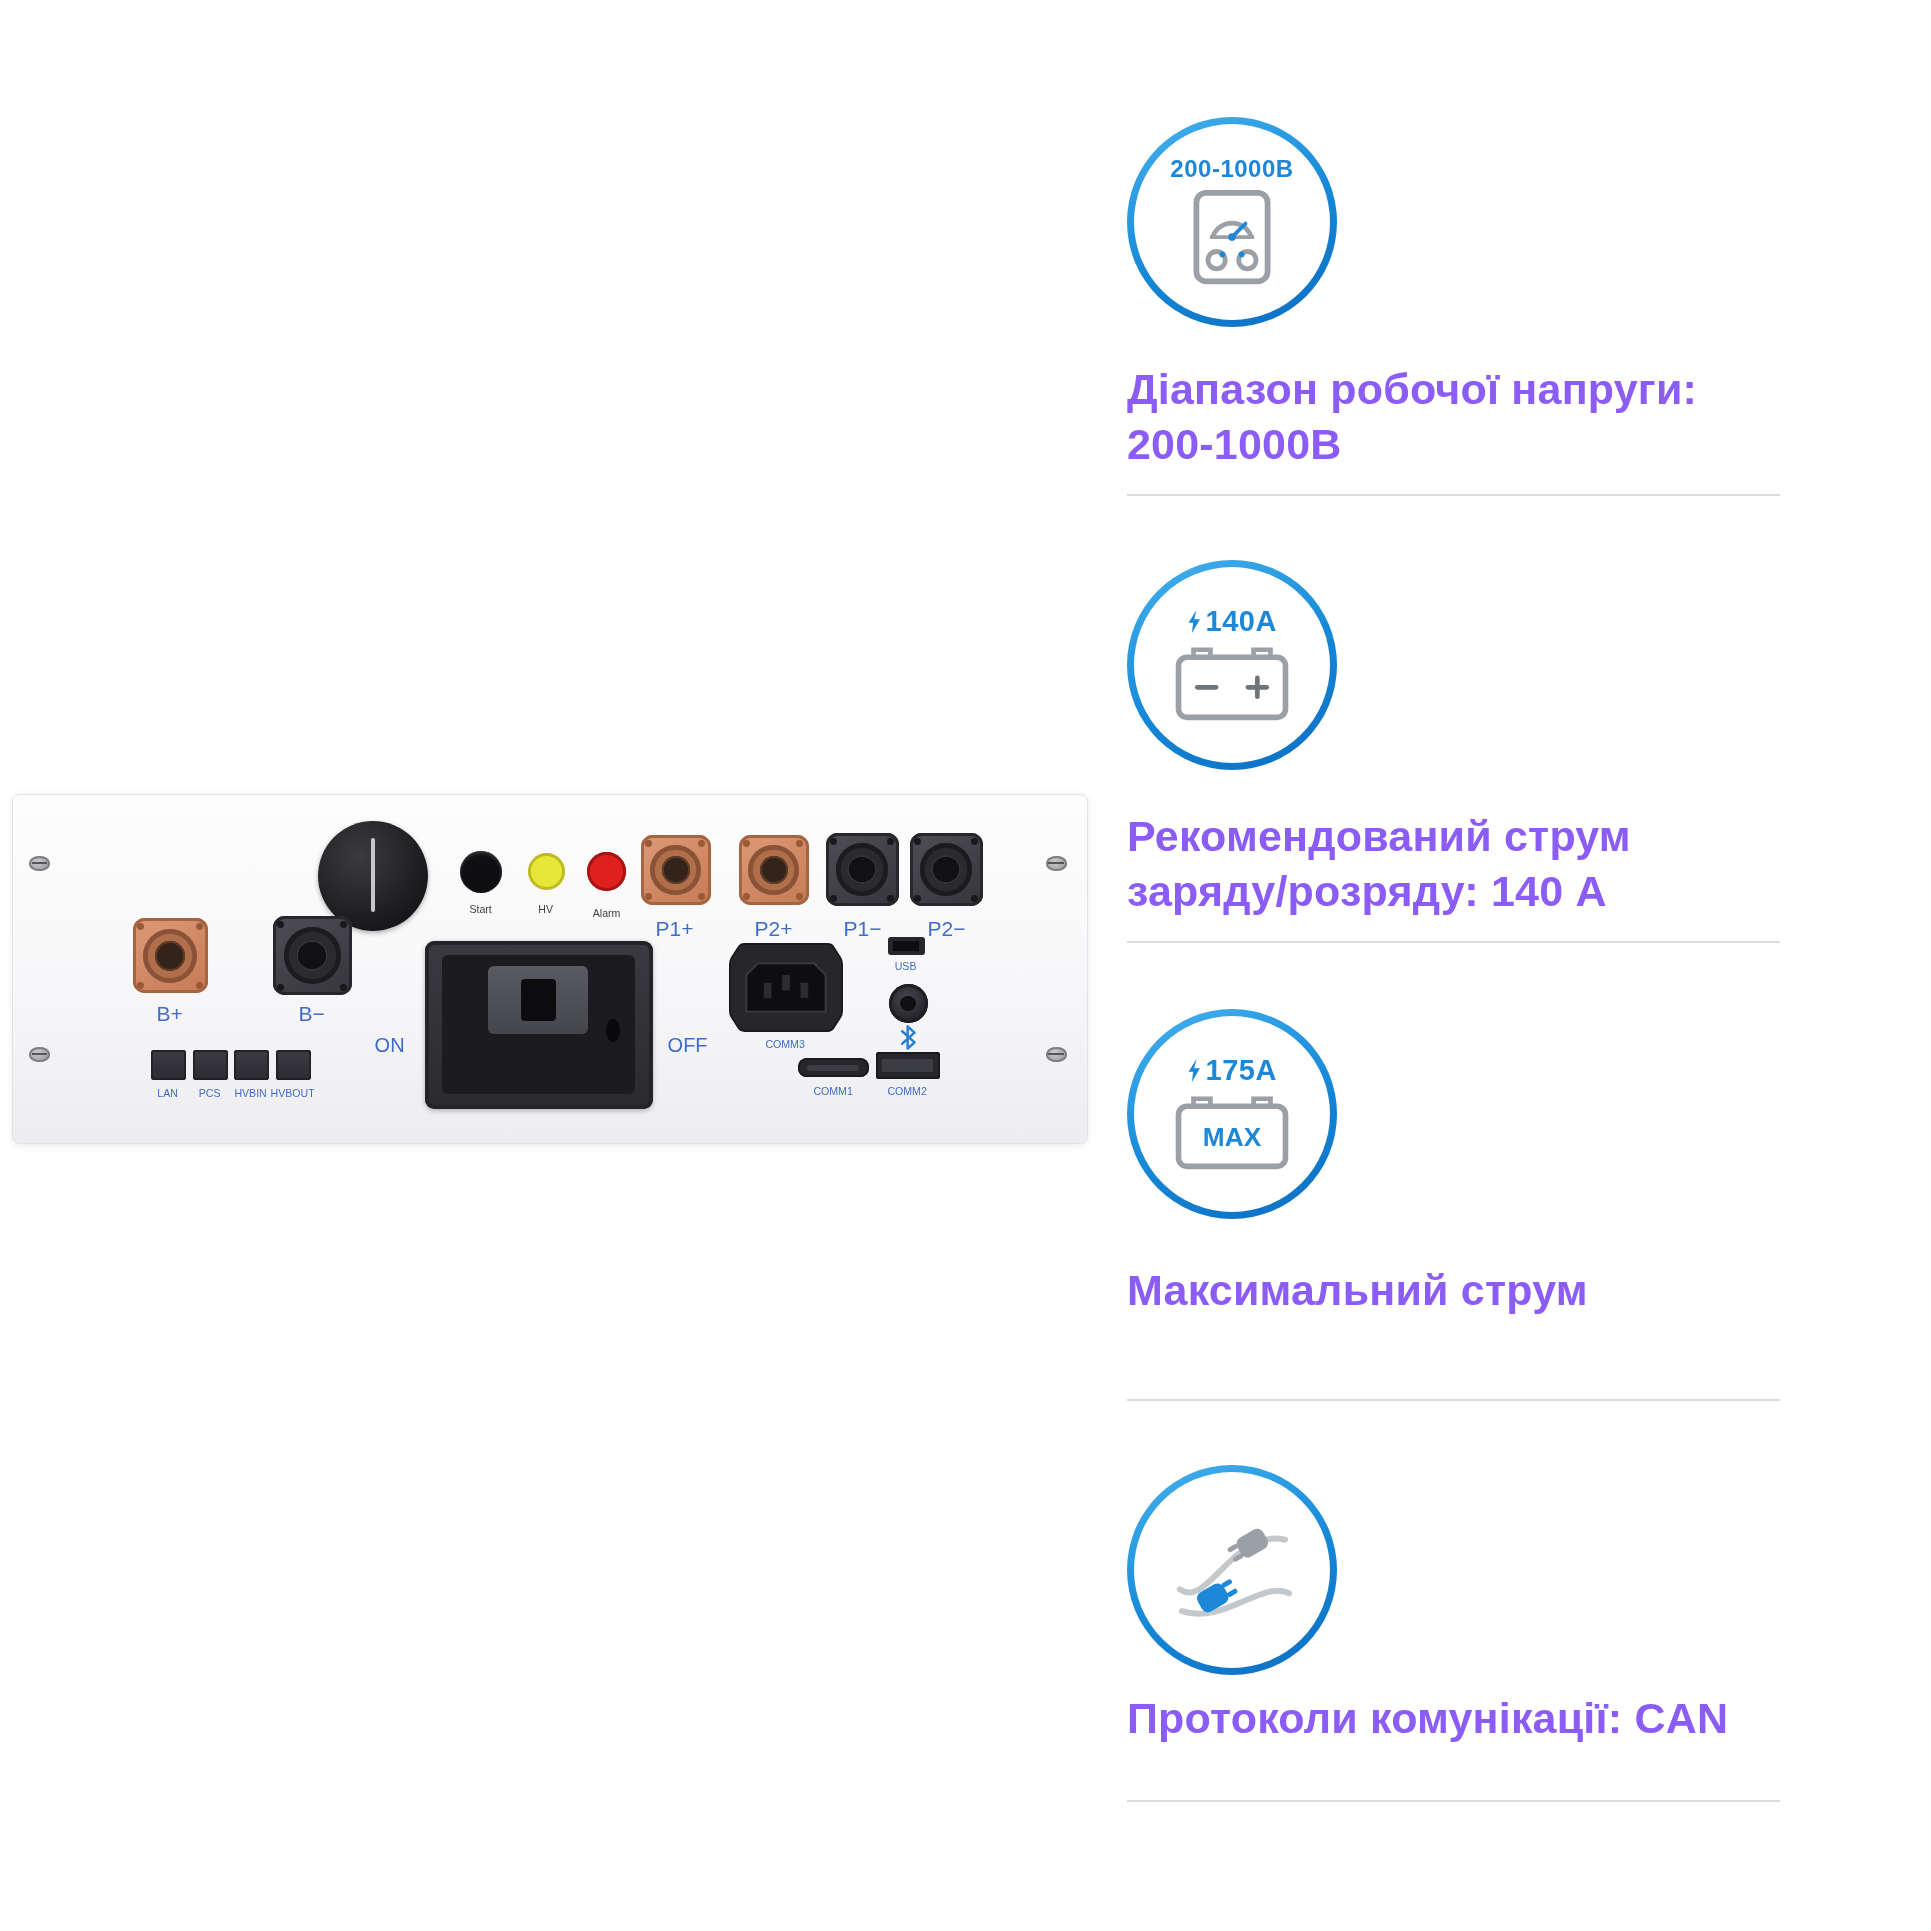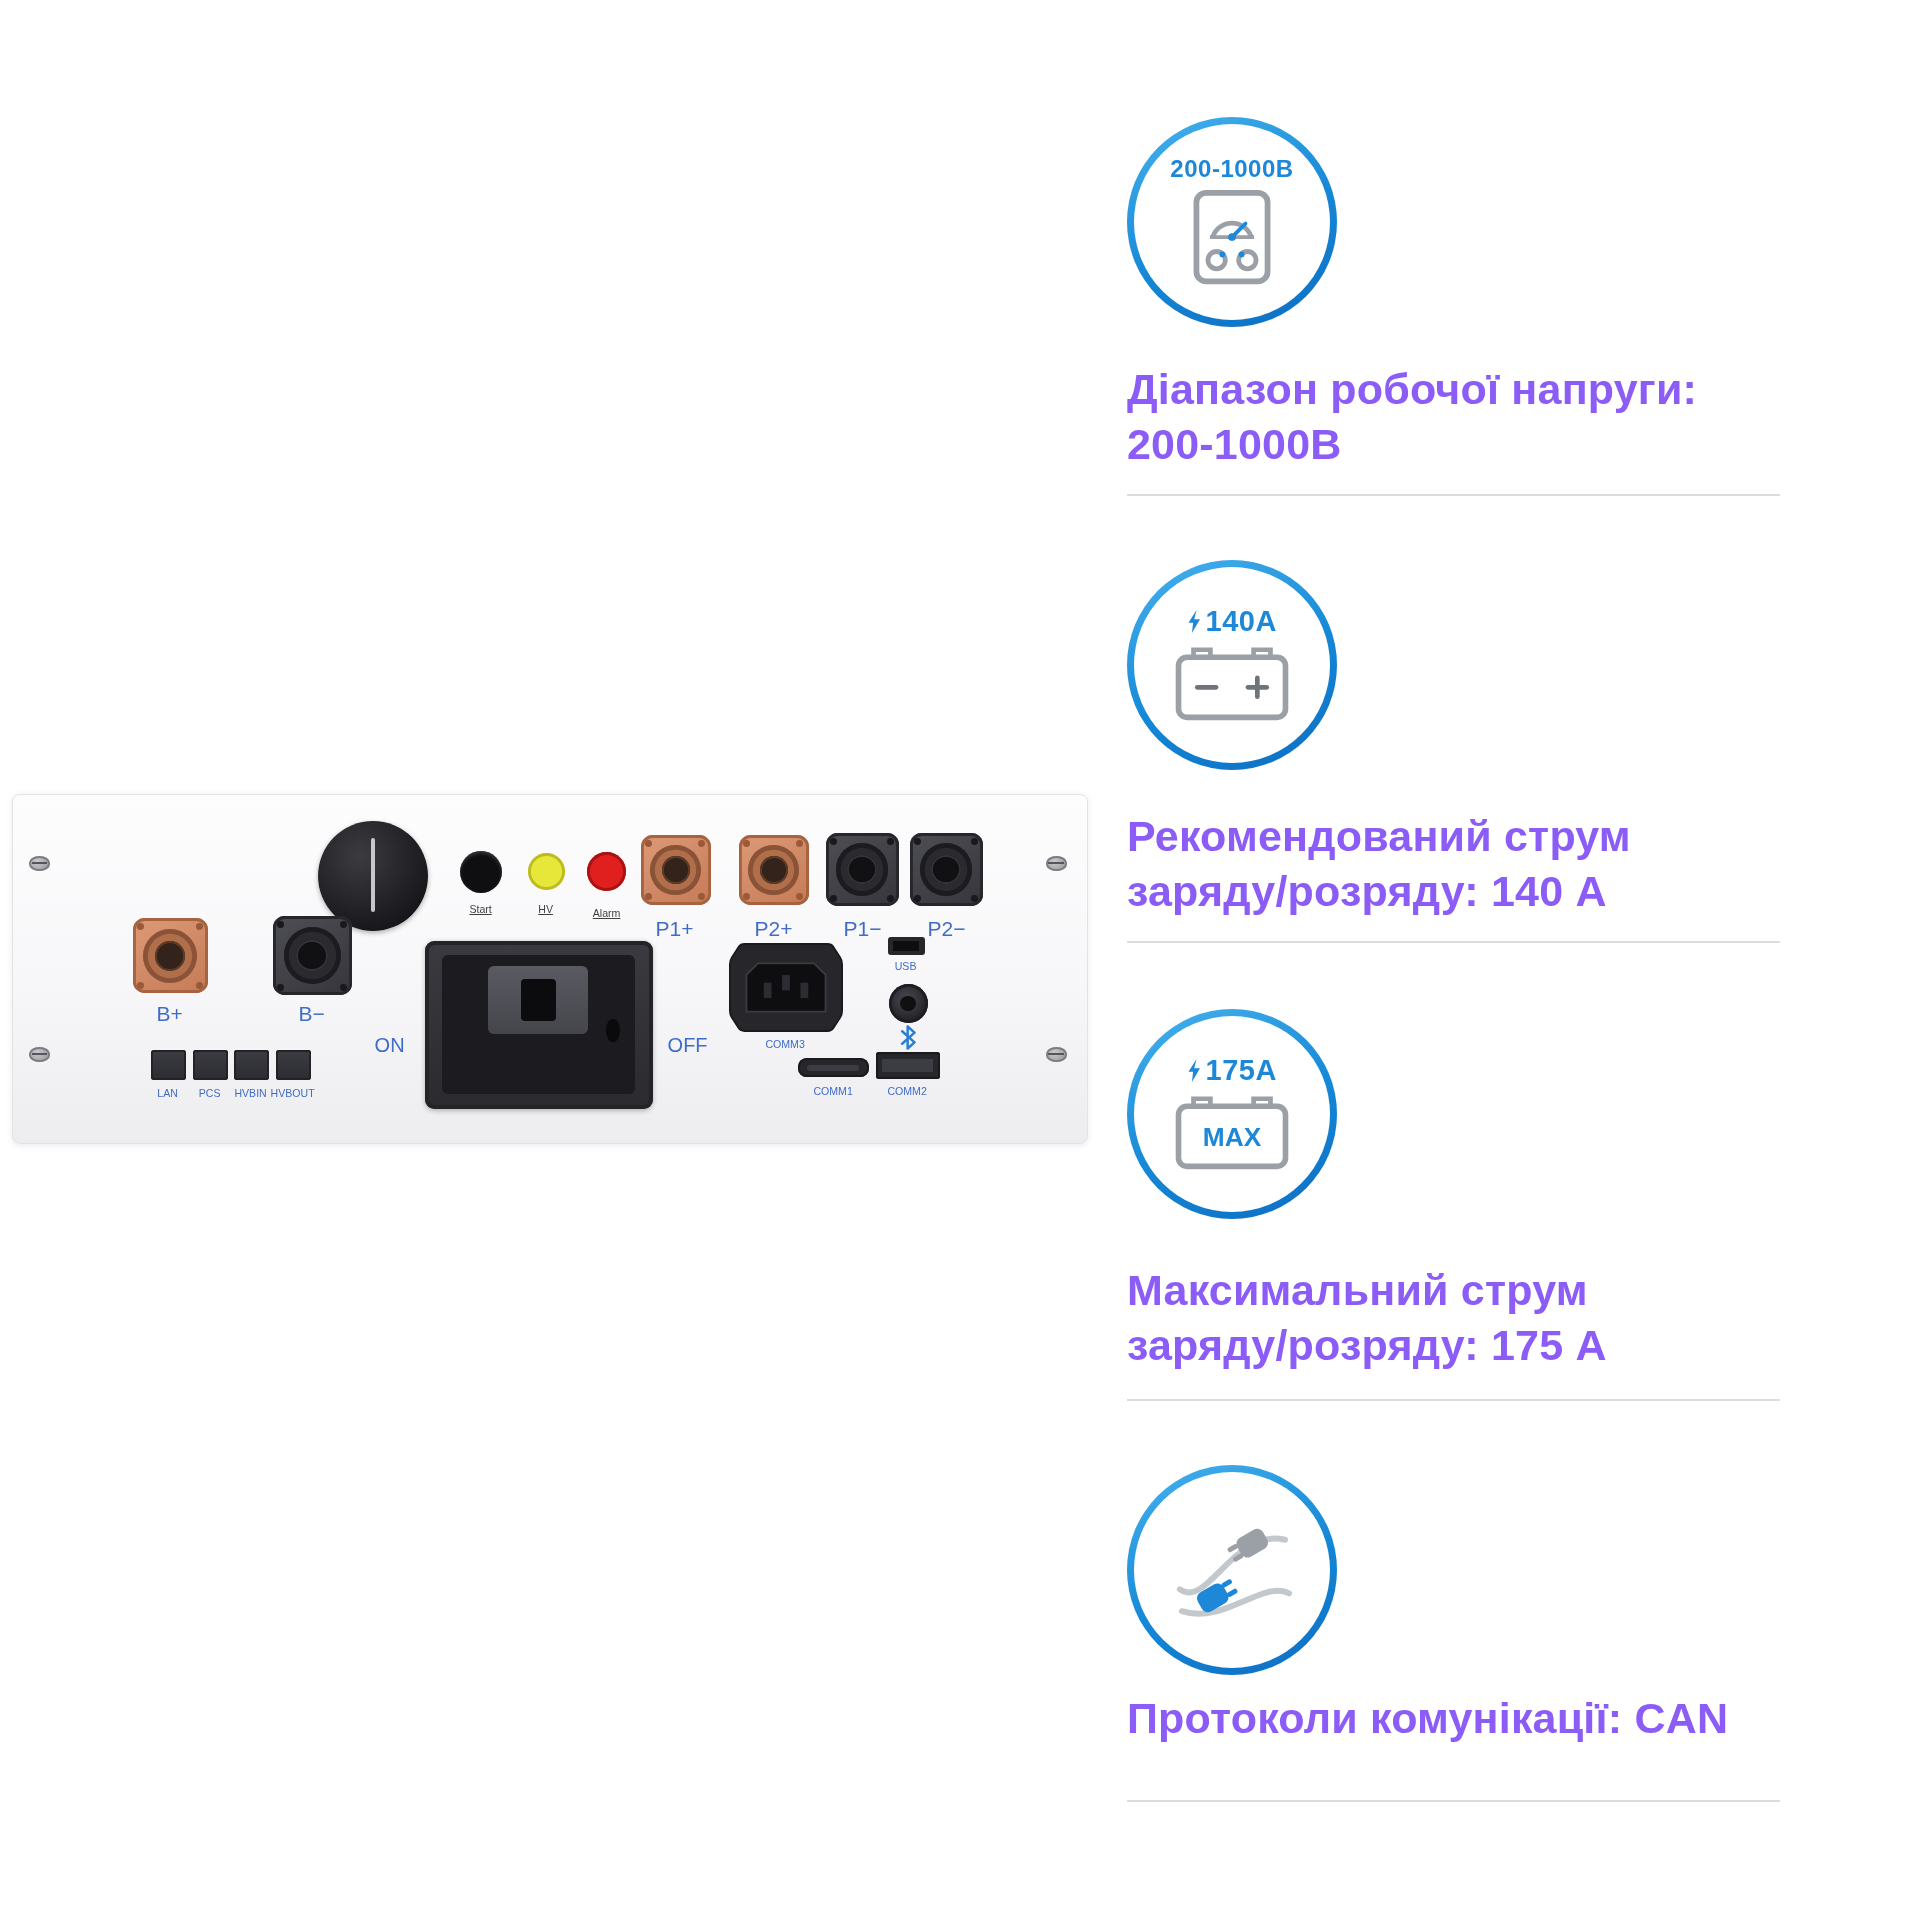--- a/index.html
+++ b/index.html
@@ -53,21 +53,21 @@
     box-shadow:var(--d) 0 0 0 var(--dc), 0 var(--d) 0 0 var(--dc), var(--d) var(--d) 0 0 var(--dc); }
   .orange { --dc:#9a5a3a; background:linear-gradient(145deg,#dd9a78,#c57a55); box-shadow:inset 0 0 0 2.9px #a5633f; }
   .orange .c2 { background:#b06e4b; box-shadow:inset 0 0 0 4.8px #8a5338; }
   .orange .c3 { background:#33231a; box-shadow:inset 0 0 0 1.9px #5c3b28; }
   .black-sq { --dc:#19191d; background:linear-gradient(145deg,#4e4e55,#35353b); box-shadow:inset 0 0 0 2.9px #26262b; }
   .black-sq .c2 { background:#2a2a2f; box-shadow:inset 0 0 0 4.8px #1c1c20; }
   .black-sq .c3 { background:#111114; box-shadow:inset 0 0 0 1.9px #33333a; }
 
   .p-label { position:absolute; font-size:21px; color:#3f6cc8; text-align:center; }
   .p-label.sm { font-size:10.6px; }
-  .p-label.dark { color:#3f3f3f; font-size:10.6px;text-decoration:underline; }
+  .p-label.dark { color:#3f3f3f; font-size:10.6px; }
   .p-label.onoff { font-size:20px; font-weight:400; }
 
   .port { position:absolute; width:35px; height:30px; top:255px; border-radius:2.9px;
     background:linear-gradient(180deg,#3c3c43,#2b2b31); box-shadow:inset 0 0 0 1.9px #222226; }
 
   .breaker { position:absolute; left:412px; top:146px; width:228px; height:168px; border-radius:9.7px;
     background:linear-gradient(180deg,#3a3a40,#2a2a2f); box-shadow:inset 0 0 0 3.9px #232328, 0 1.9px 5.8px rgba(0,0,0,.25); }
   .breaker-face { position:absolute; left:17.4px; top:13.5px; right:17.4px; bottom:15.4px; background:#1c1c20; border-radius:5.8px; }
   .breaker-plate { position:absolute; left:46px; top:11.6px; width:100px; height:68px; border-radius:5.8px;
     background:linear-gradient(180deg,#5a5a62,#45454c); }
@@ -236,21 +236,20 @@
     </div>
     <svg width="122" height="81" viewBox="0 0 130 86">
       <path d="M24 14 V6 H42 V14" fill="none" stroke="#9aa0a6" stroke-width="5"></path>
       <path d="M88 14 V6 H106 V14" fill="none" stroke="#9aa0a6" stroke-width="5"></path>
       <rect x="8" y="14" width="114" height="64" rx="9" fill="none" stroke="#9aa0a6" stroke-width="6"></rect>
       <text x="65" y="56" text-anchor="middle" font-size="28" font-weight="bold" fill="#1d87d8">MAX</text>
     </svg>
   </div>
   <div class="spec-lines" style="top:1263px">
     <div>Максимальний струм</div>
-    <div>заряду/розряду: 175 А</div>
   </div>
   <div class="divider" style="top:1399px"></div>
 
   <div class="icon-circle" style="top:1465px">
     <svg width="129" height="129" viewBox="0 0 130 130">
       <path d="M12 84 C 40 104 66 22 118 34" stroke="#c3c8cd" stroke-width="6" fill="none" stroke-linecap="round"></path>
       <path d="M14 106 C 56 120 96 74 122 88" stroke="#c3c8cd" stroke-width="6" fill="none" stroke-linecap="round"></path>
       <g transform="translate(84,38) rotate(150)">
         <rect x="-16" y="-11" width="30" height="22" rx="7" fill="#9aa0a6"></rect>
         <rect x="13" y="-8" width="11" height="5" rx="2" fill="#9aa0a6"></rect>

